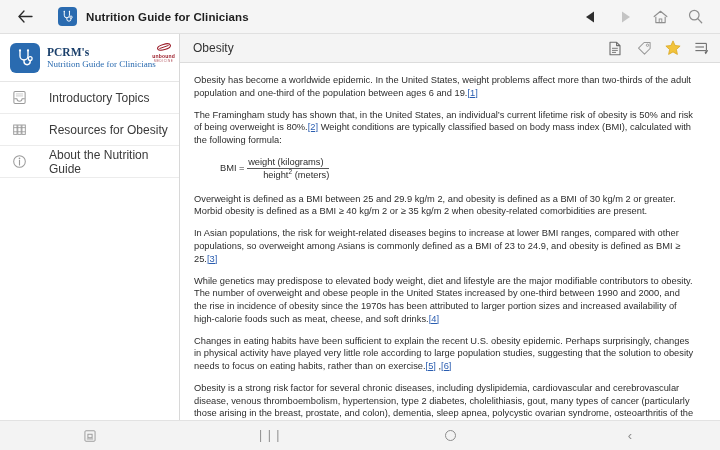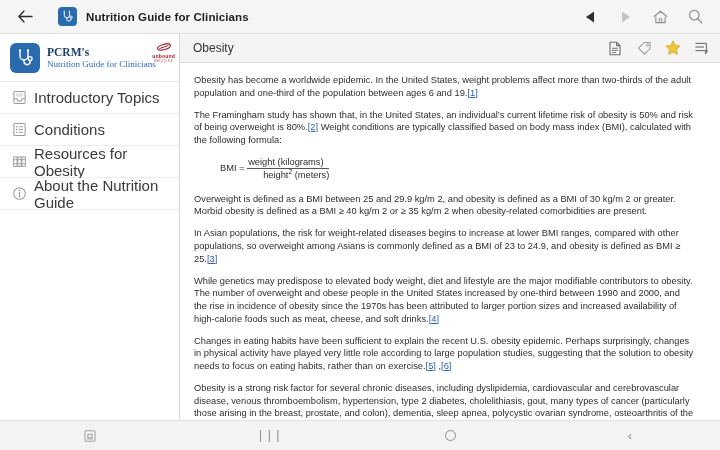--- a/index.html
+++ b/index.html
@@ -95,22 +95,22 @@
     border-bottom: 1px solid #ececec;
     cursor: pointer;
     background: #fff;
   }
   .nav-ico {
     width: 17px; height: 17px;
     display: flex; align-items: center; justify-content: center;
     flex: 0 0 auto;
   }
   .nav-label {
-    margin-left: 6px;
-    font-size: 15px;
+    margin-left: 21px;
+    font-size: 12px;
     color: #3a3a3a;
   }
 
   
   .content { flex: 1 1 auto; display: flex; flex-direction: column; min-width: 0; background: #fff; }
   .content-head {
     height: 29px; min-height: 29px;
     background: #f4f4f4;
     border-bottom: 1px solid #dcdcdc;
     display: flex; align-items: center;
@@ -244,34 +244,20 @@
             <svg width="15" height="15" viewBox="0 0 16 16" aria-hidden="true">
               <rect x="2" y="1.6" width="12" height="12.8" rx="1.3" fill="none" stroke="#9a9a9a" stroke-width="1.1"></rect>
               <path d="M2.4 9.3 H5.3 a2.7 2.7 0 0 0 5.4 0 H13.6" fill="none" stroke="#9a9a9a" stroke-width="1.1" stroke-linejoin="round"></path>
               <line x1="4.2" y1="4.2" x2="11.8" y2="4.2" stroke="#c8c8c8" stroke-width="1"></line>
               <line x1="4.2" y1="6.3" x2="11.8" y2="6.3" stroke="#c8c8c8" stroke-width="1"></line>
             </svg>
           </span>
           <span class="nav-label">Introductory Topics</span>
         </div>
 
-        <div class="nav-item">
-          <span class="nav-ico">
-            <svg width="15" height="15" viewBox="0 0 16 16" aria-hidden="true">
-              <rect x="2" y="1.6" width="12" height="12.8" rx="1.1" fill="none" stroke="#9a9a9a" stroke-width="1.1"></rect>
-              <circle cx="5" cy="5" r="0.85" fill="#9a9a9a"></circle>
-              <circle cx="5" cy="8" r="0.85" fill="#9a9a9a"></circle>
-              <circle cx="5" cy="11" r="0.85" fill="#9a9a9a"></circle>
-              <line x1="7.2" y1="5" x2="11.8" y2="5" stroke="#9a9a9a" stroke-width="1"></line>
-              <line x1="7.2" y1="8" x2="11.8" y2="8" stroke="#9a9a9a" stroke-width="1"></line>
-              <line x1="7.2" y1="11" x2="11.8" y2="11" stroke="#9a9a9a" stroke-width="1"></line>
-            </svg>
-          </span>
-          <span class="nav-label">Conditions</span>
-        </div>
 
         <div class="nav-item">
           <span class="nav-ico">
             <svg width="15" height="15" viewBox="0 0 16 16" aria-hidden="true">
               <rect x="1.8" y="3.2" width="3.6" height="10" fill="none" stroke="#9a9a9a" stroke-width="1"></rect>
               <rect x="6.2" y="3.2" width="3.6" height="10" fill="none" stroke="#9a9a9a" stroke-width="1"></rect>
               <rect x="10.6" y="3.2" width="3.6" height="10" fill="none" stroke="#9a9a9a" stroke-width="1"></rect>
               <line x1="1.8" y1="6" x2="14.2" y2="6" stroke="#9a9a9a" stroke-width="0.9"></line>
               <line x1="1.8" y1="10.4" x2="14.2" y2="10.4" stroke="#9a9a9a" stroke-width="0.9"></line>
             </svg>

